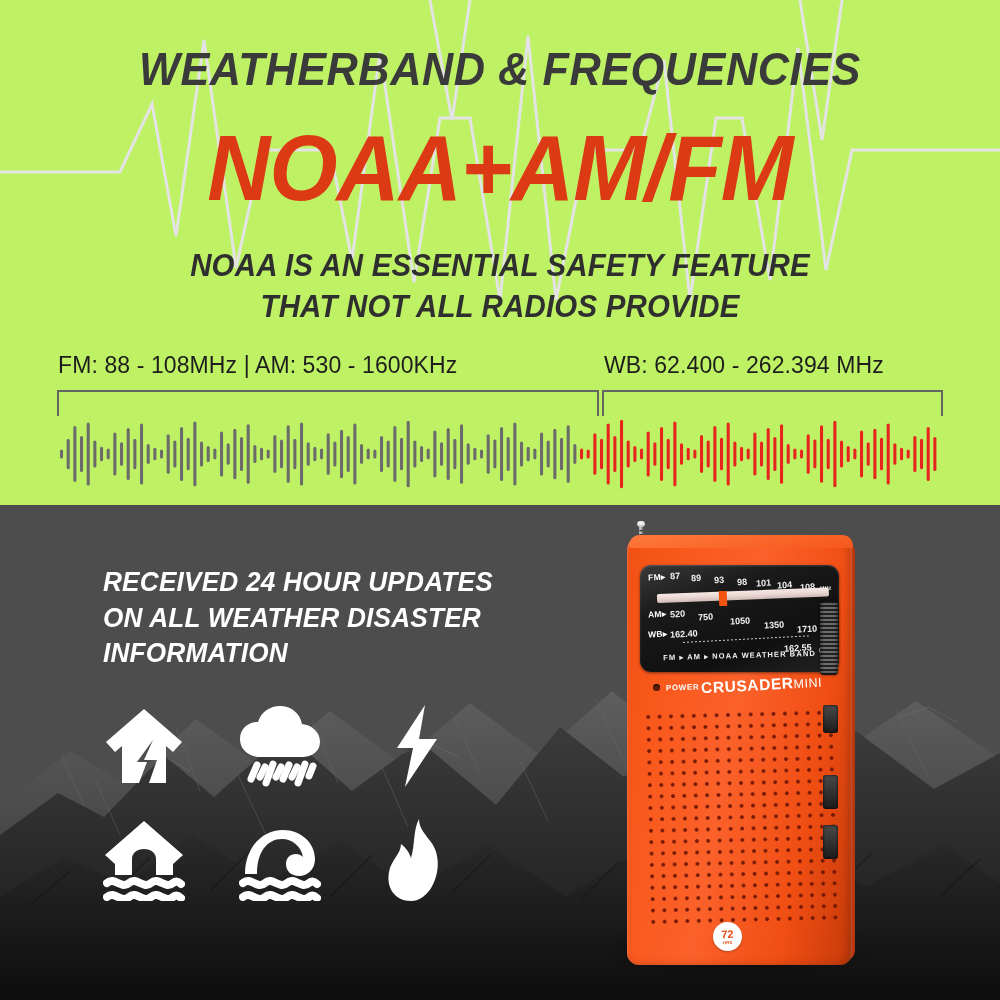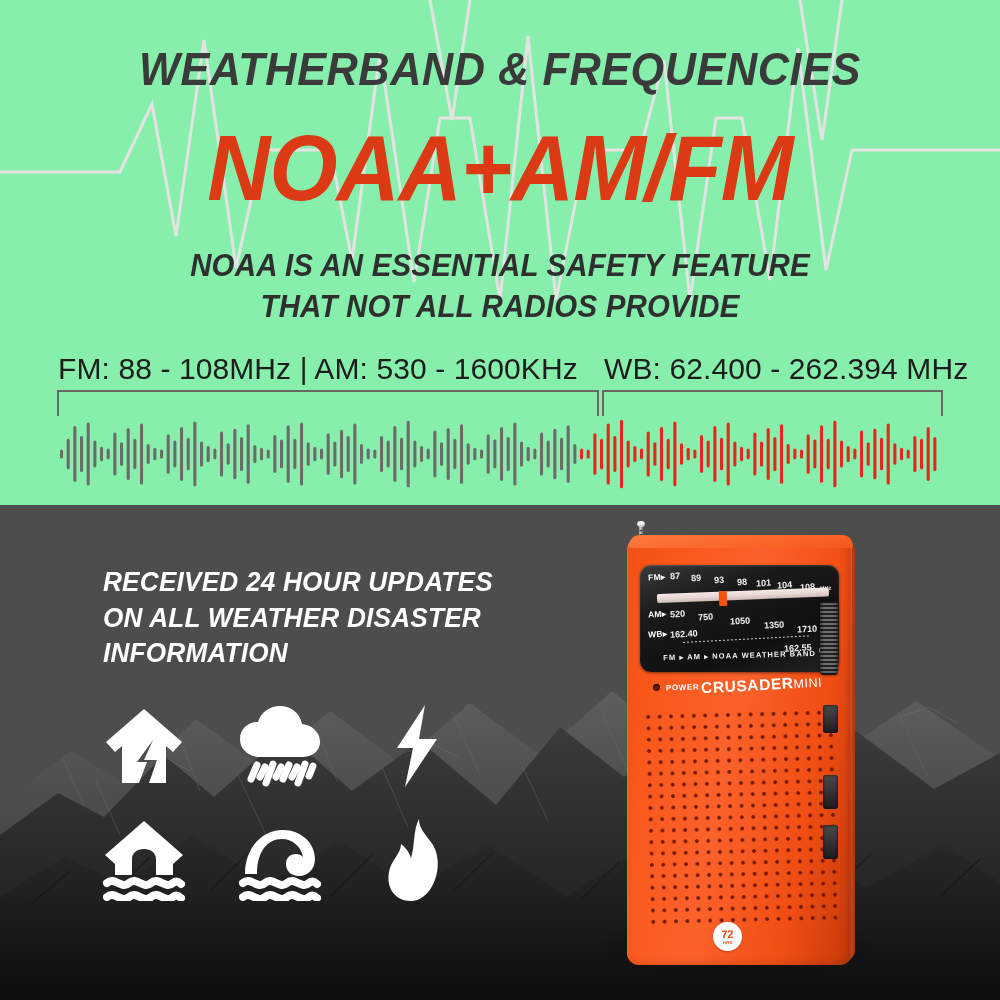--- a/index.html
+++ b/index.html
@@ -8,21 +8,21 @@
     font-family: "Liberation Sans", sans-serif;
     background: #ffffff;
     overflow: hidden;
     position: relative;
   }
   #page { position: relative; width: 1000px; height: 1000px; overflow: hidden; }
 
   
   #top-section {
     position: absolute; left: 0; top: 0; width: 1000px; height: 505px;
-    background: #86efac; overflow: hidden;
+    background: #bef264; overflow: hidden;
   }
   #bg-waves { position: absolute; left: 0; top: 0; width: 1000px; height: 505px; }
 
   #headline {
     position: absolute; top: 42px; left: 0; width: 1000px; text-align: center;
     font-size: 46px; font-weight: bold; font-style: italic; letter-spacing: 0.6px;
     color: #3a3a3a; font-stretch: condensed; transform: scaleX(0.94); transform-origin: 50% 50%;
   }
   #bigtitle {
     position: absolute; top: 122px; left: 0; width: 1000px; text-align: center;
@@ -34,21 +34,21 @@
     font-size: 31px; font-weight: bold; font-style: italic; color: #2f2f2f;
     letter-spacing: 0.2px; transform: scaleX(0.95); transform-origin: 50% 50%;
   }
   #sub1 { top: 248px; }
   #sub2 { top: 289px; }
 
   #freq-row {
     position: absolute; top: 352px; left: 0; width: 1000px; height: 30px;
   }
   .freq-label {
-    position: absolute; font-size: 30px; color: #1d1d1d; font-weight: normal;
+    position: absolute; font-size: 23px; color: #1d1d1d; font-weight: normal;
     white-space: nowrap; letter-spacing: 0.1px;
   }
   #freq-fmam { left: 58px; top: 0; }
   #freq-wb   { left: 604px; top: 0; }
 
   
   #brackets { position: absolute; left: 0; top: 390px; width: 1000px; height: 28px; }
   .bracket {
     position: absolute; top: 0; height: 26px;
     border-top: 2.5px solid #666; border-left: 2.5px solid #666; border-right: 2.5px solid #666;

